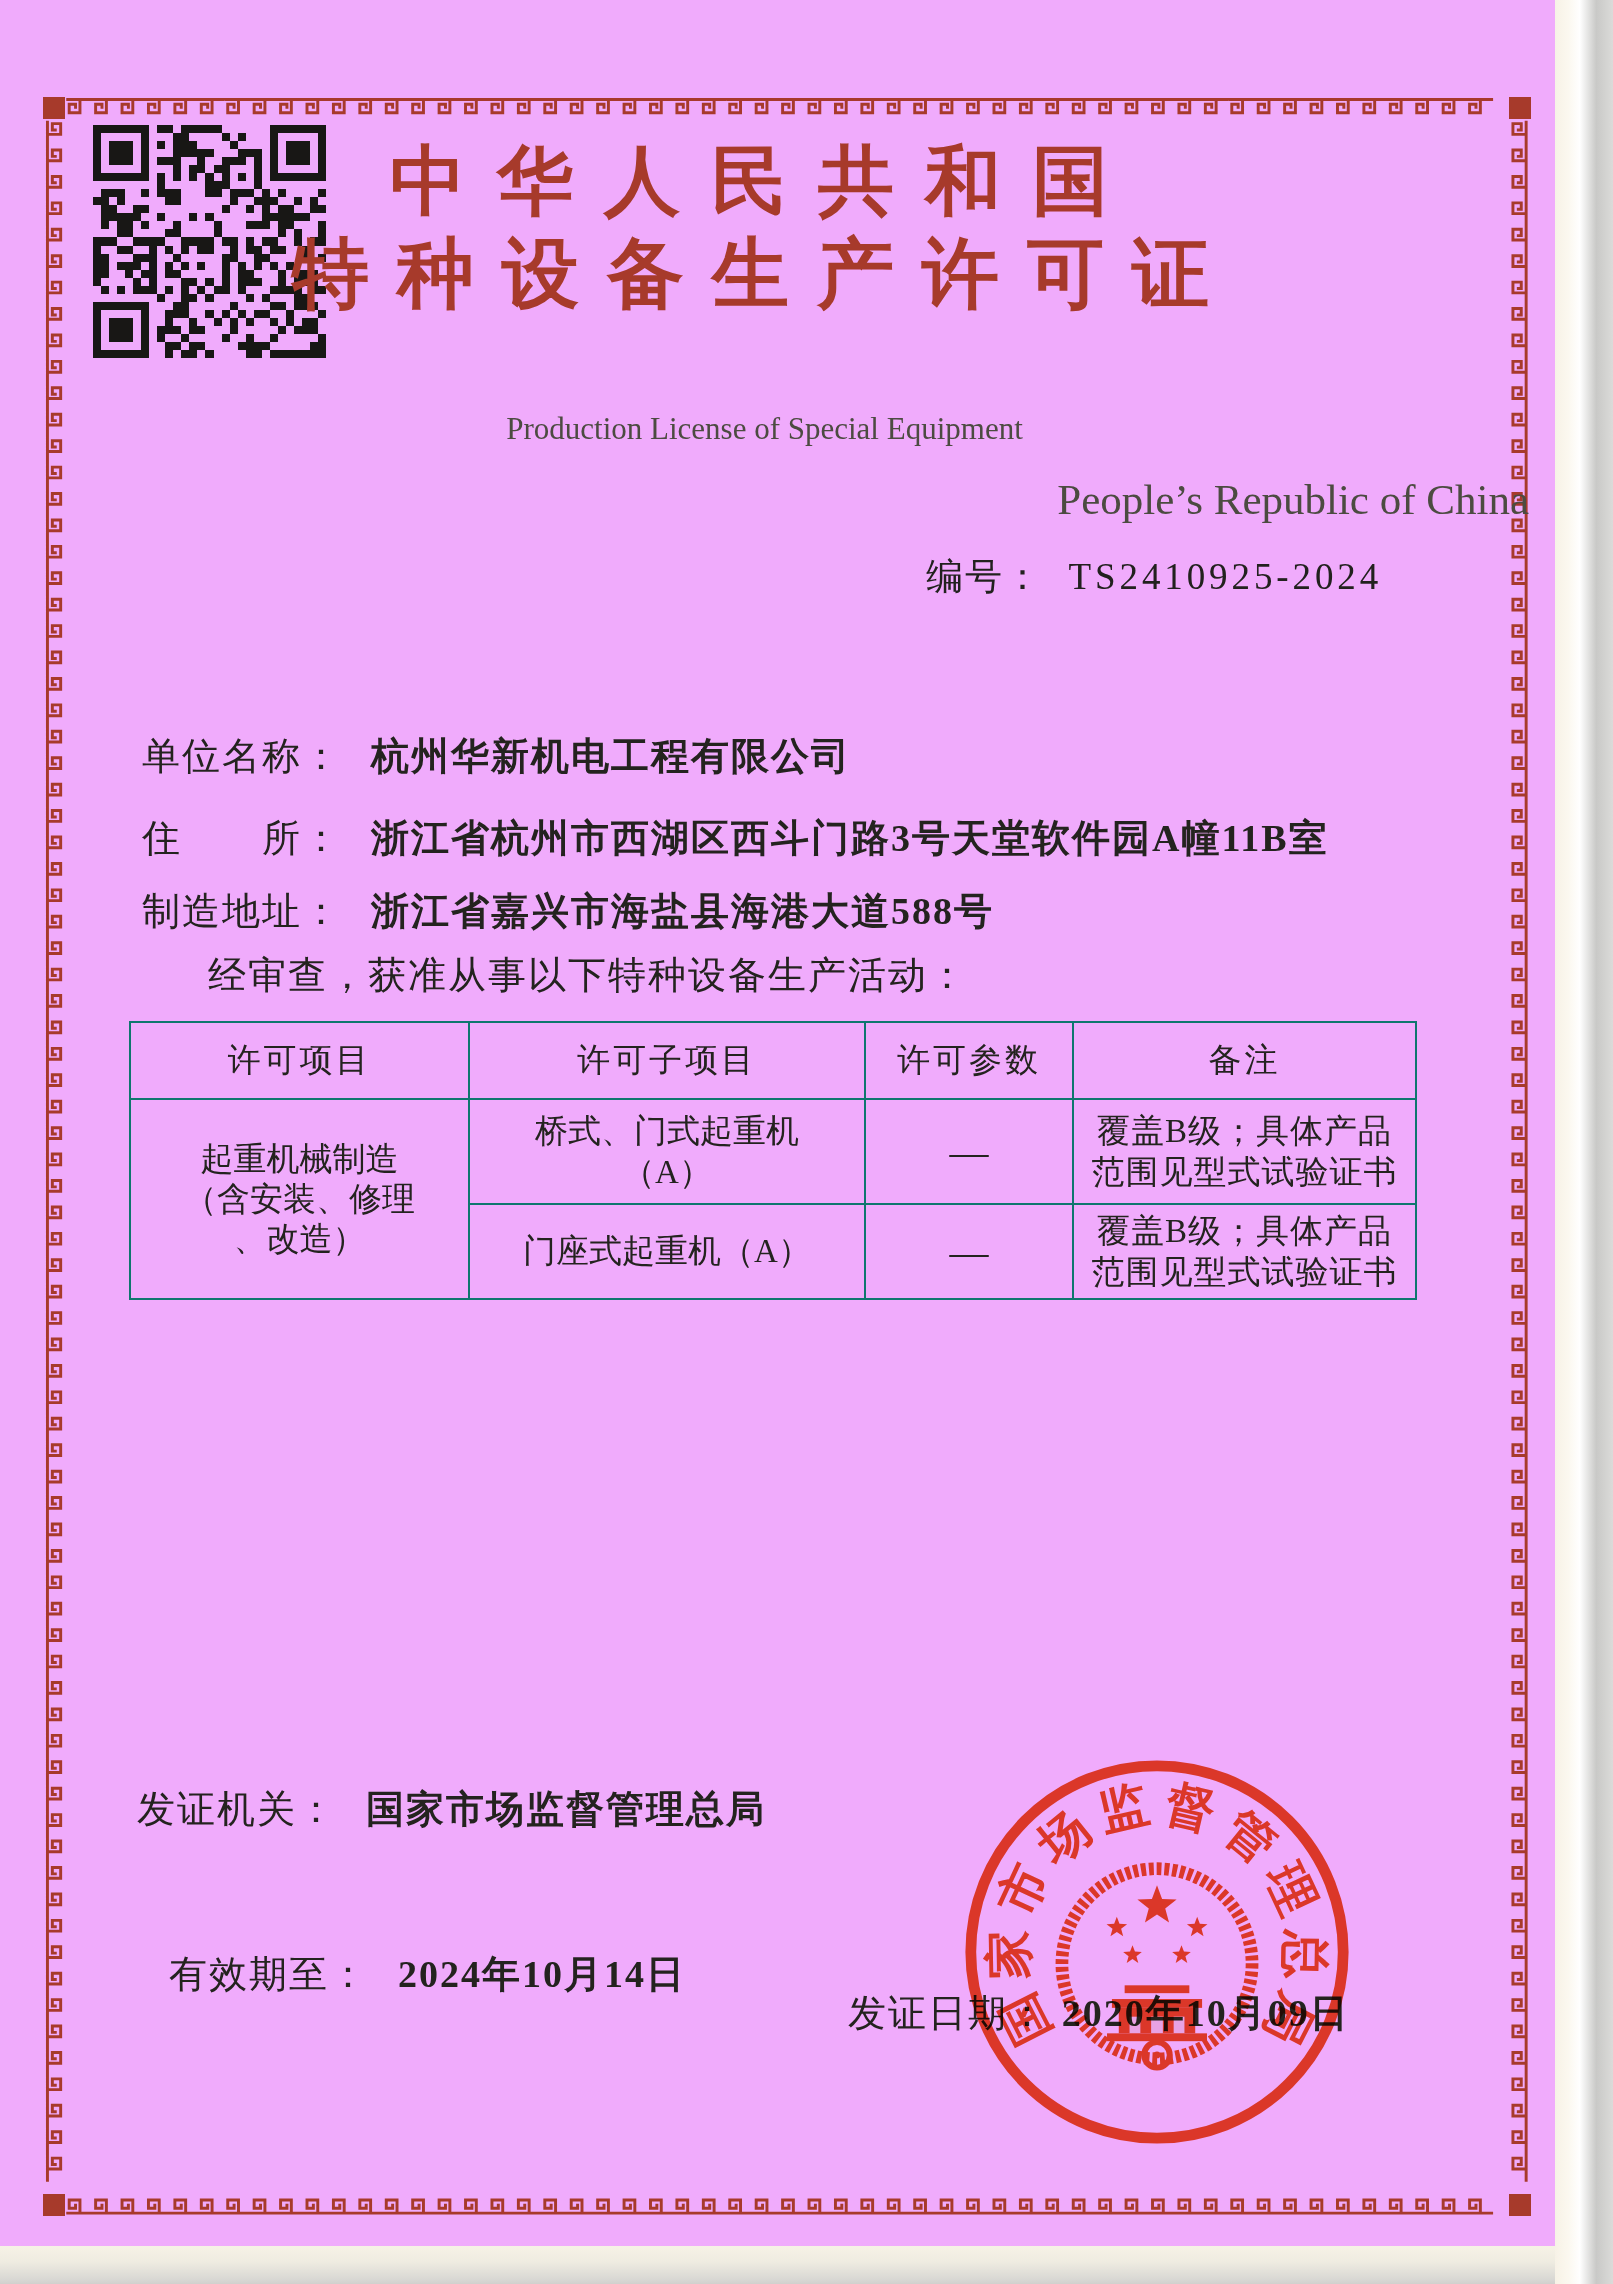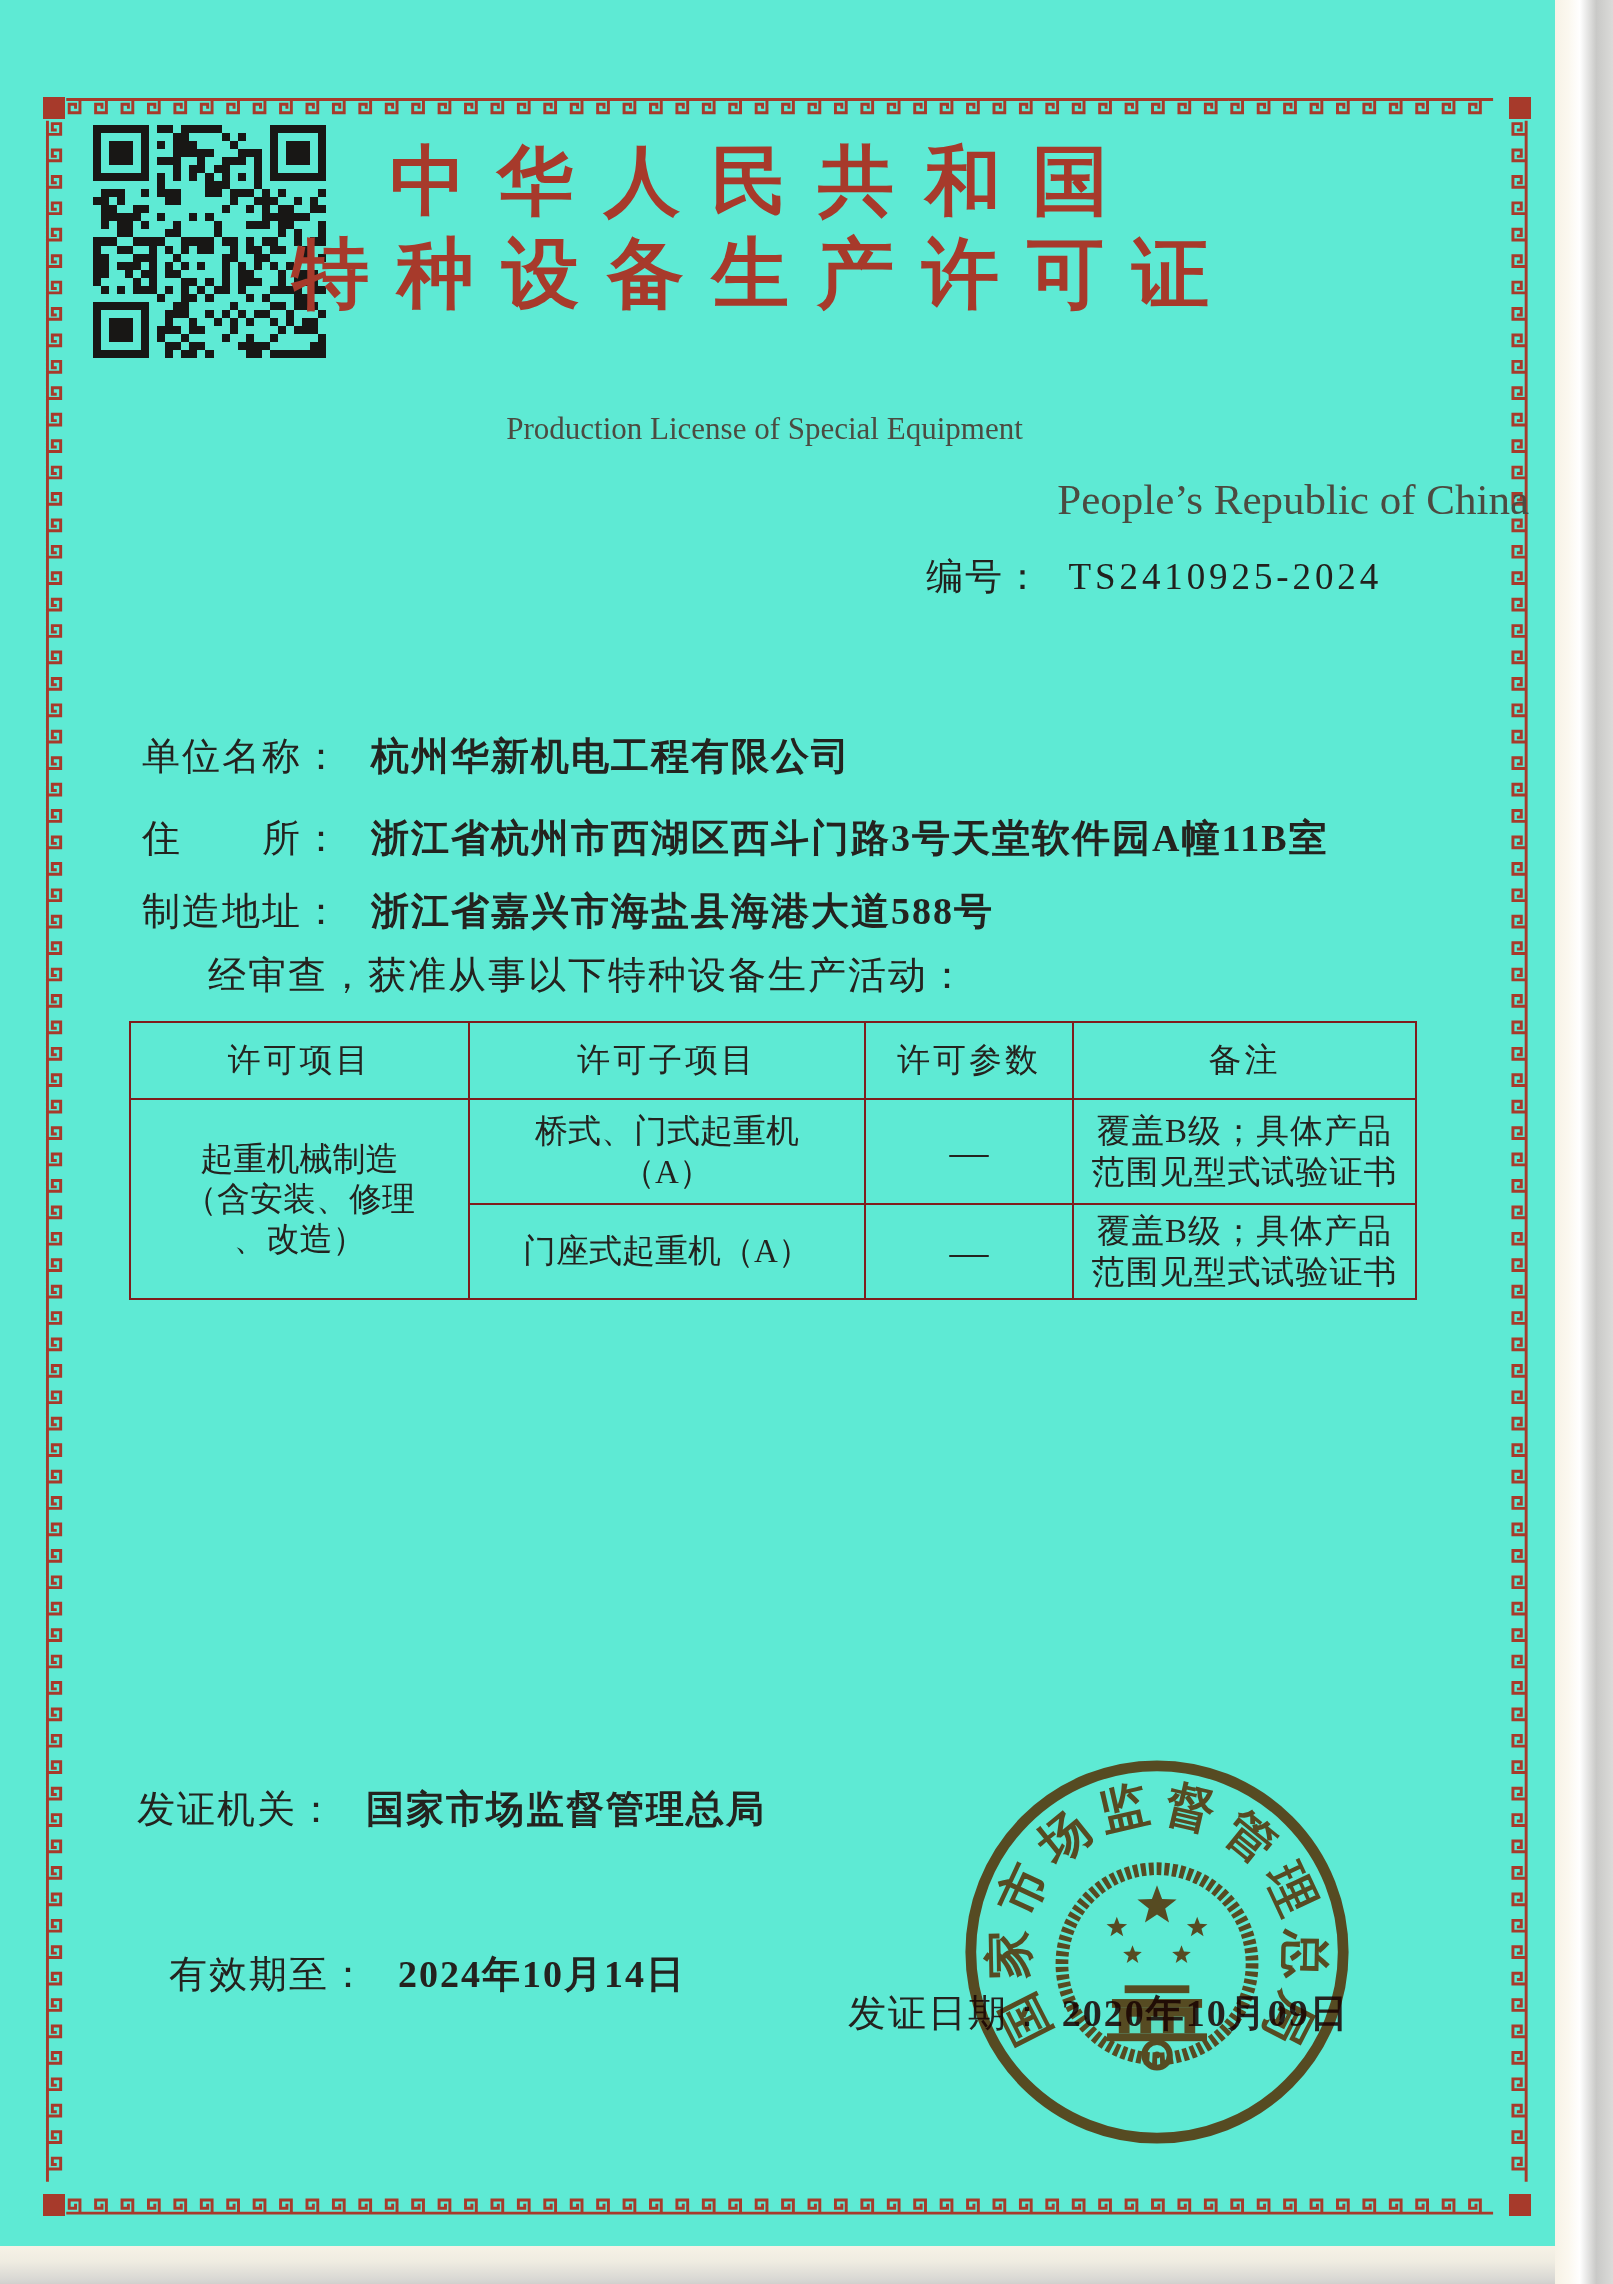--- a/index.html
+++ b/index.html
@@ -3,21 +3,21 @@
 <meta charset="utf-8">
 <style>
   html,body{margin:0;padding:0;}
   body{
     width:1613px;height:2285px;position:relative;overflow:hidden;
     background:#e8e8e6;
     font-family:"Liberation Serif", serif;
   }
   .page{
     position:absolute;left:0;top:0;width:1613px;height:2285px;
-    background:#5eead4;
+    background:#f0abfc;
   }
   
   .edge-right{
     position:absolute;left:1555px;top:0;width:59px;height:2285px;
     background:linear-gradient(to right,#f7f2e6 0%,#fbf8ef 22%,#ffffff 42%,#c9c9c7 70%,#dcdcda 100%);
     z-index:30;pointer-events:none;
   }
   .edge-bottom{
     position:absolute;left:0;top:2246px;width:1613px;height:39px;
     background:linear-gradient(to bottom,#f7f2e6 0%,#efece1 40%,#d9d8d4 85%,#cfcfcc 100%);
@@ -47,21 +47,21 @@
   .l-factory{left:142px;top:886px;}
   .l-approve{left:208px;top:950px;}
   .iline .val{margin-left:29px;font-weight:bold;}
   
   table.lic{
     position:absolute;left:129px;top:1021px;width:1286px;z-index:5;
     border-collapse:collapse;table-layout:fixed;
     font-size:33px;color:#24231f;
   }
   table.lic td,table.lic th{
-    border:2px solid #7f1d1d;text-align:center;vertical-align:middle;
+    border:2px solid #0f766e;text-align:center;vertical-align:middle;
     font-weight:normal;padding:2px 11px;white-space:pre-line;line-height:1.22;
   }
   table.lic th{height:71px;font-size:33px;letter-spacing:2.9px;}
   tr.r1 td{height:99px;}
   tr.r2 td{height:89px;}
   td.remark{text-align:left;padding-left:13.7px;letter-spacing:1px;}
   td.dash{font-size:39px;}
   
   .l-authority{left:137px;top:1784px;}
   .l-valid{left:137px;top:1949px;margin-left:32px;}

